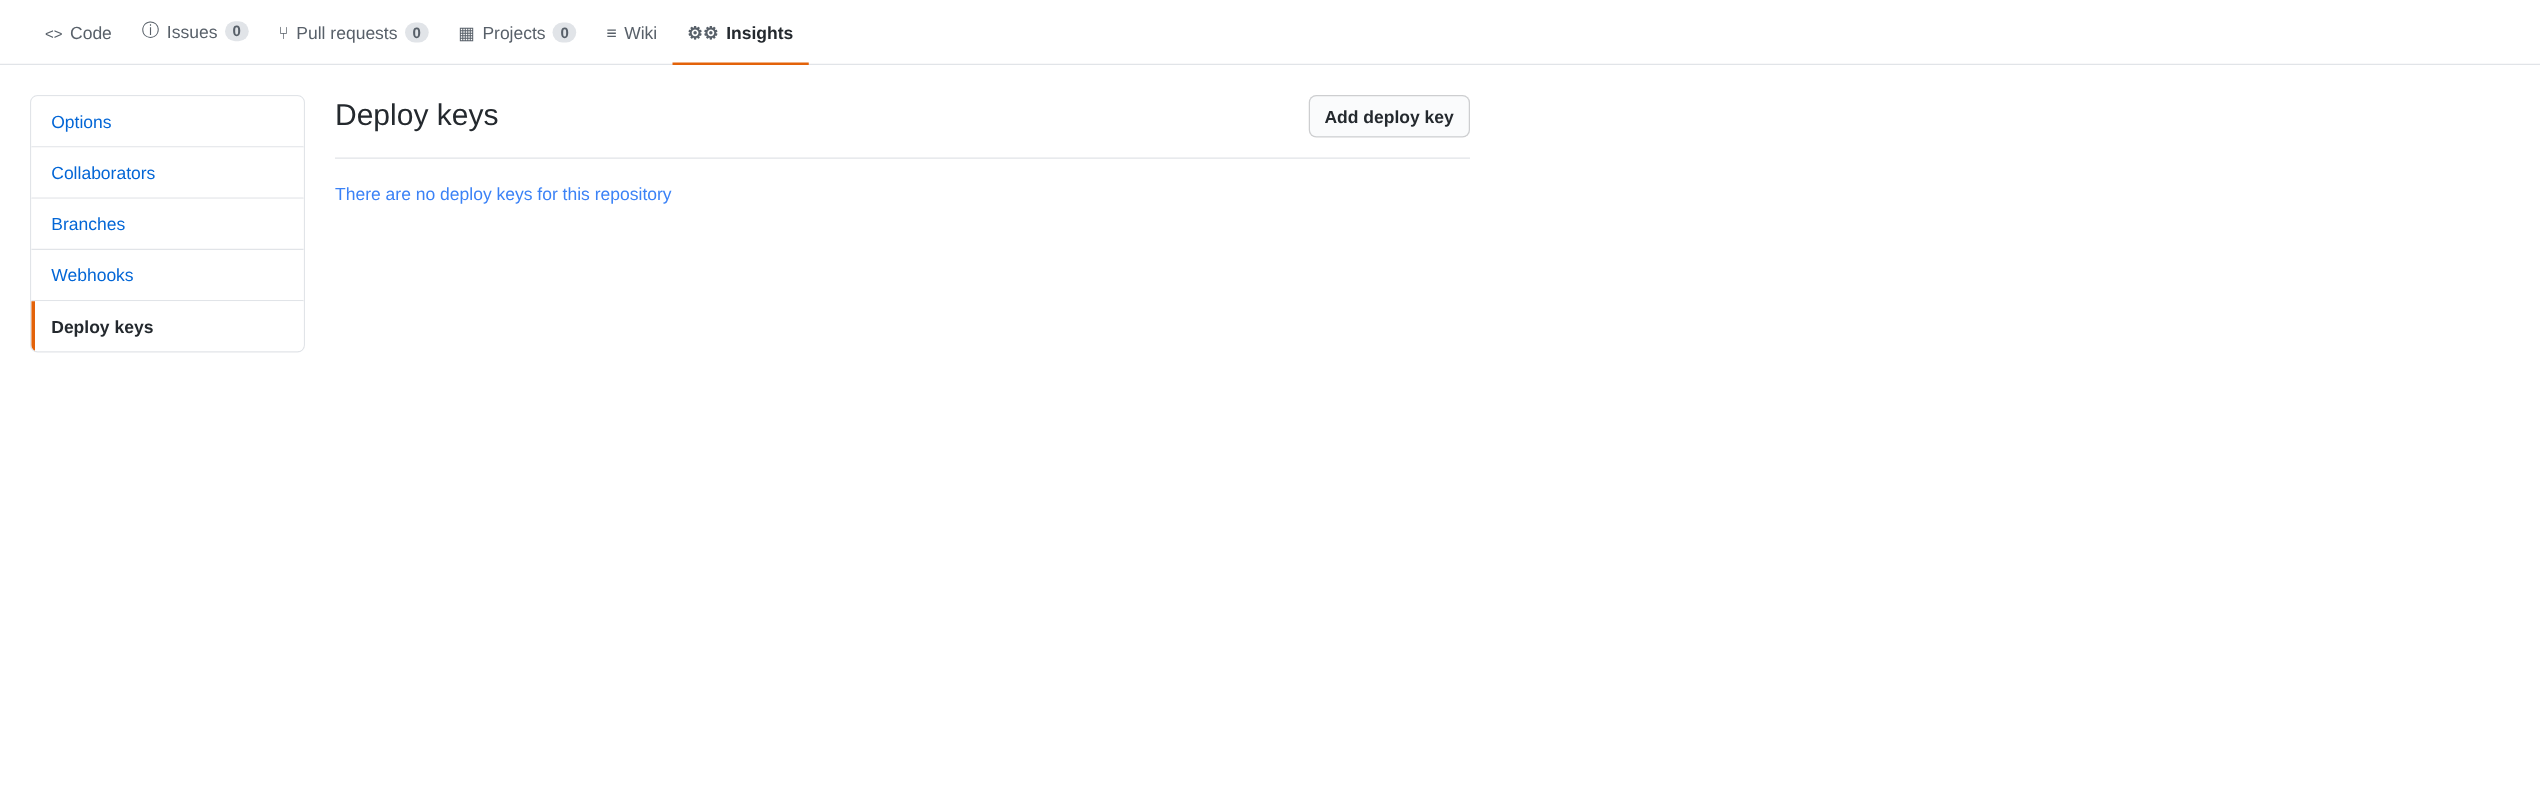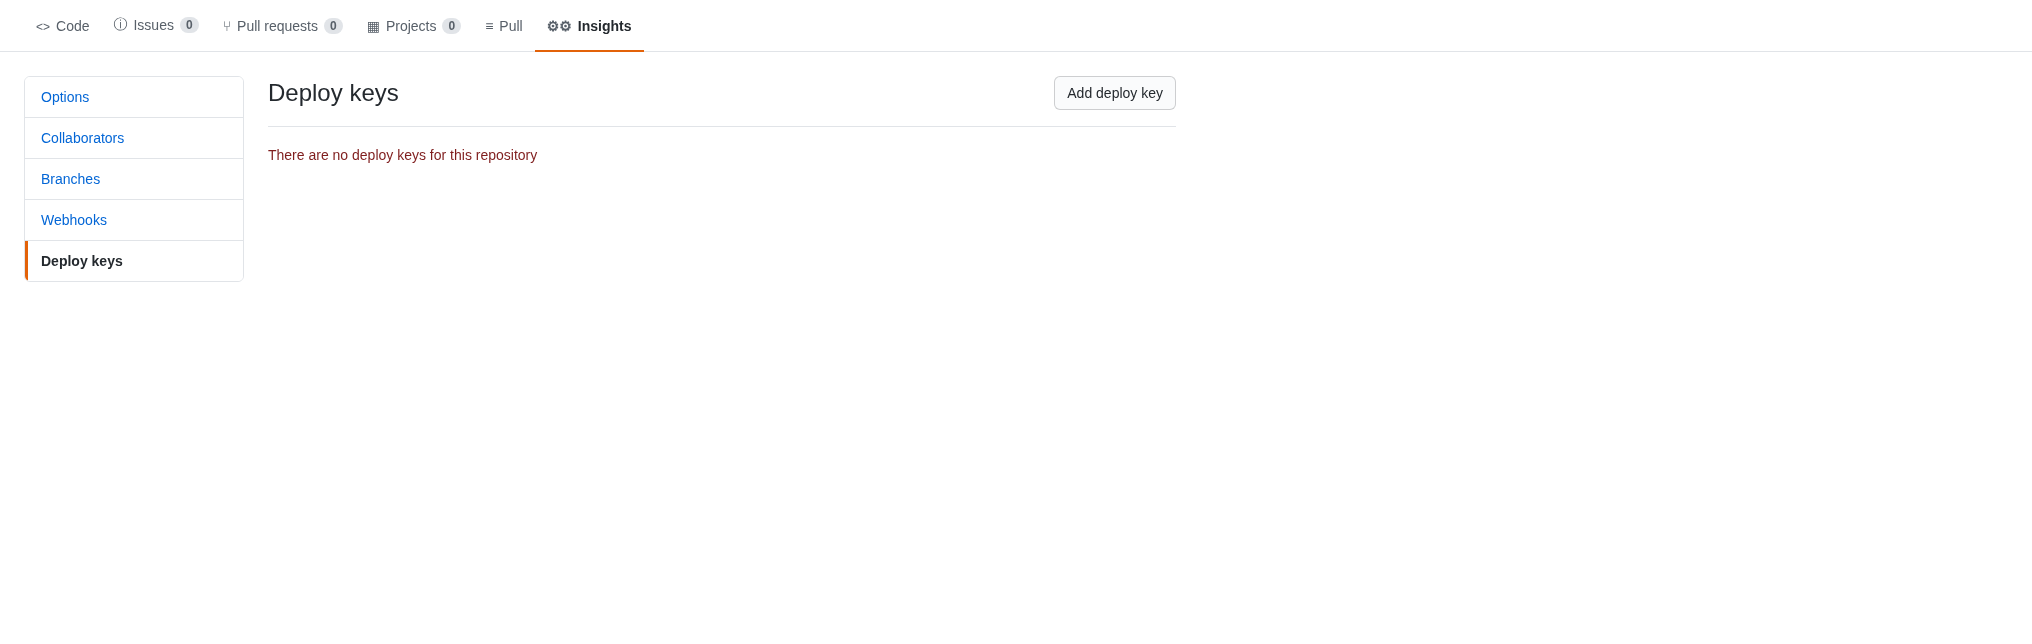--- a/index.html
+++ b/index.html
@@ -115,31 +115,31 @@
 
     .content-title {
       font-size: 24px;
       font-weight: 400;
       color: #24292e;
     }
 
     .btn-primary {
       padding: 6px 12px;
       font-size: 14px;
-      font-weight: 400;
+      font-weight: 700;
       color: #24292e;
       background: #fafbfc;
       border: 1px solid rgba(27,31,35,0.2);
       border-radius: 6px;
       cursor: pointer;
       line-height: 20px;
     }
 
     .empty-message {
-      color: #7f1d1d;
+      color: #3b82f6;
       font-size: 14px;
       margin-top: 20px;
     }
 
     
     .icon-code::before { content: "<>"; font-size: 12px; }
     .icon-issues::before { content: "ⓘ"; font-size: 14px; }
     .icon-pr::before { content: "⑂"; font-size: 14px; }
     .icon-projects::before { content: "▦"; font-size: 14px; }
     .icon-wiki::before { content: "≡"; font-size: 14px; }
@@ -169,21 +169,21 @@
   </a>
 
   <a class="nav-tab">
     <span class="nav-icon icon-projects"></span>
     <span>Projects</span>
     <span class="badge">0</span>
   </a>
 
   <a class="nav-tab">
     <span class="nav-icon icon-wiki"></span>
-    <span>Pull</span>
+    <span>Wiki</span>
   </a>
 
 
   <a class="nav-tab active">
     <span class="nav-icon icon-settings">⚙</span>
     <span>Insights</span>
   </a>
 
 </nav>
 

